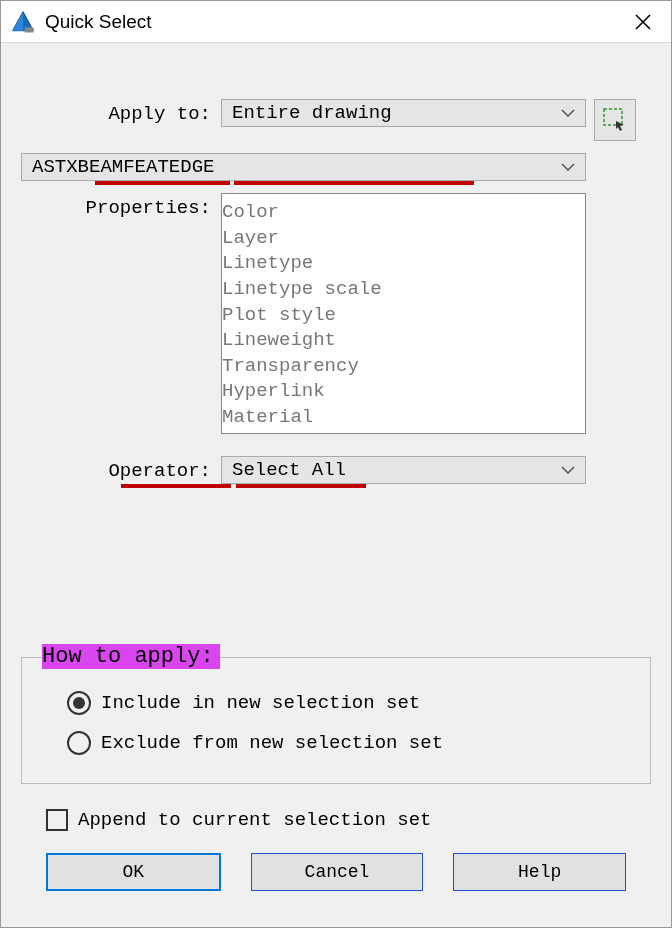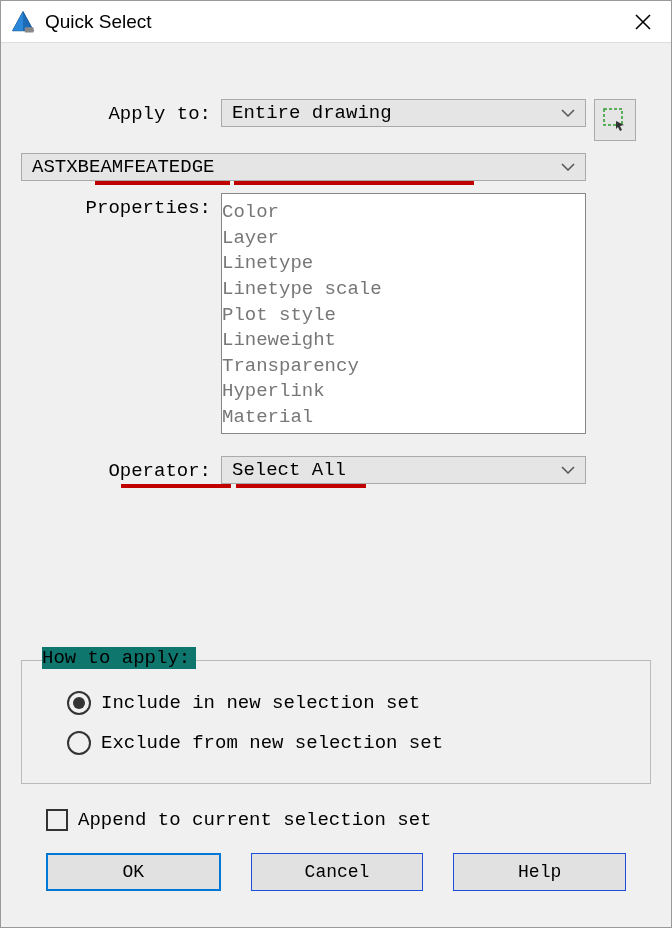--- a/index.html
+++ b/index.html
@@ -125,23 +125,23 @@
     }
     .groupbox {
       border: 1px solid #bbb;
       margin: 30px 0 15px 0;
       padding: 0 20px 20px 20px;
       position: relative;
     }
     .groupbox-title {
       position: relative;
       top: -14px;
-      background: #0f766e;
+      background: #d946ef;
       padding: 0 6px 0 0;
-      font-size: 19px;
+      font-size: 22px;
       display: inline-block;
       text-align: center;
     }
     .radio-row {
       display: flex;
       align-items: center;
       gap: 10px;
       padding: 8px 0 8px 25px;
       cursor: pointer;
     }

